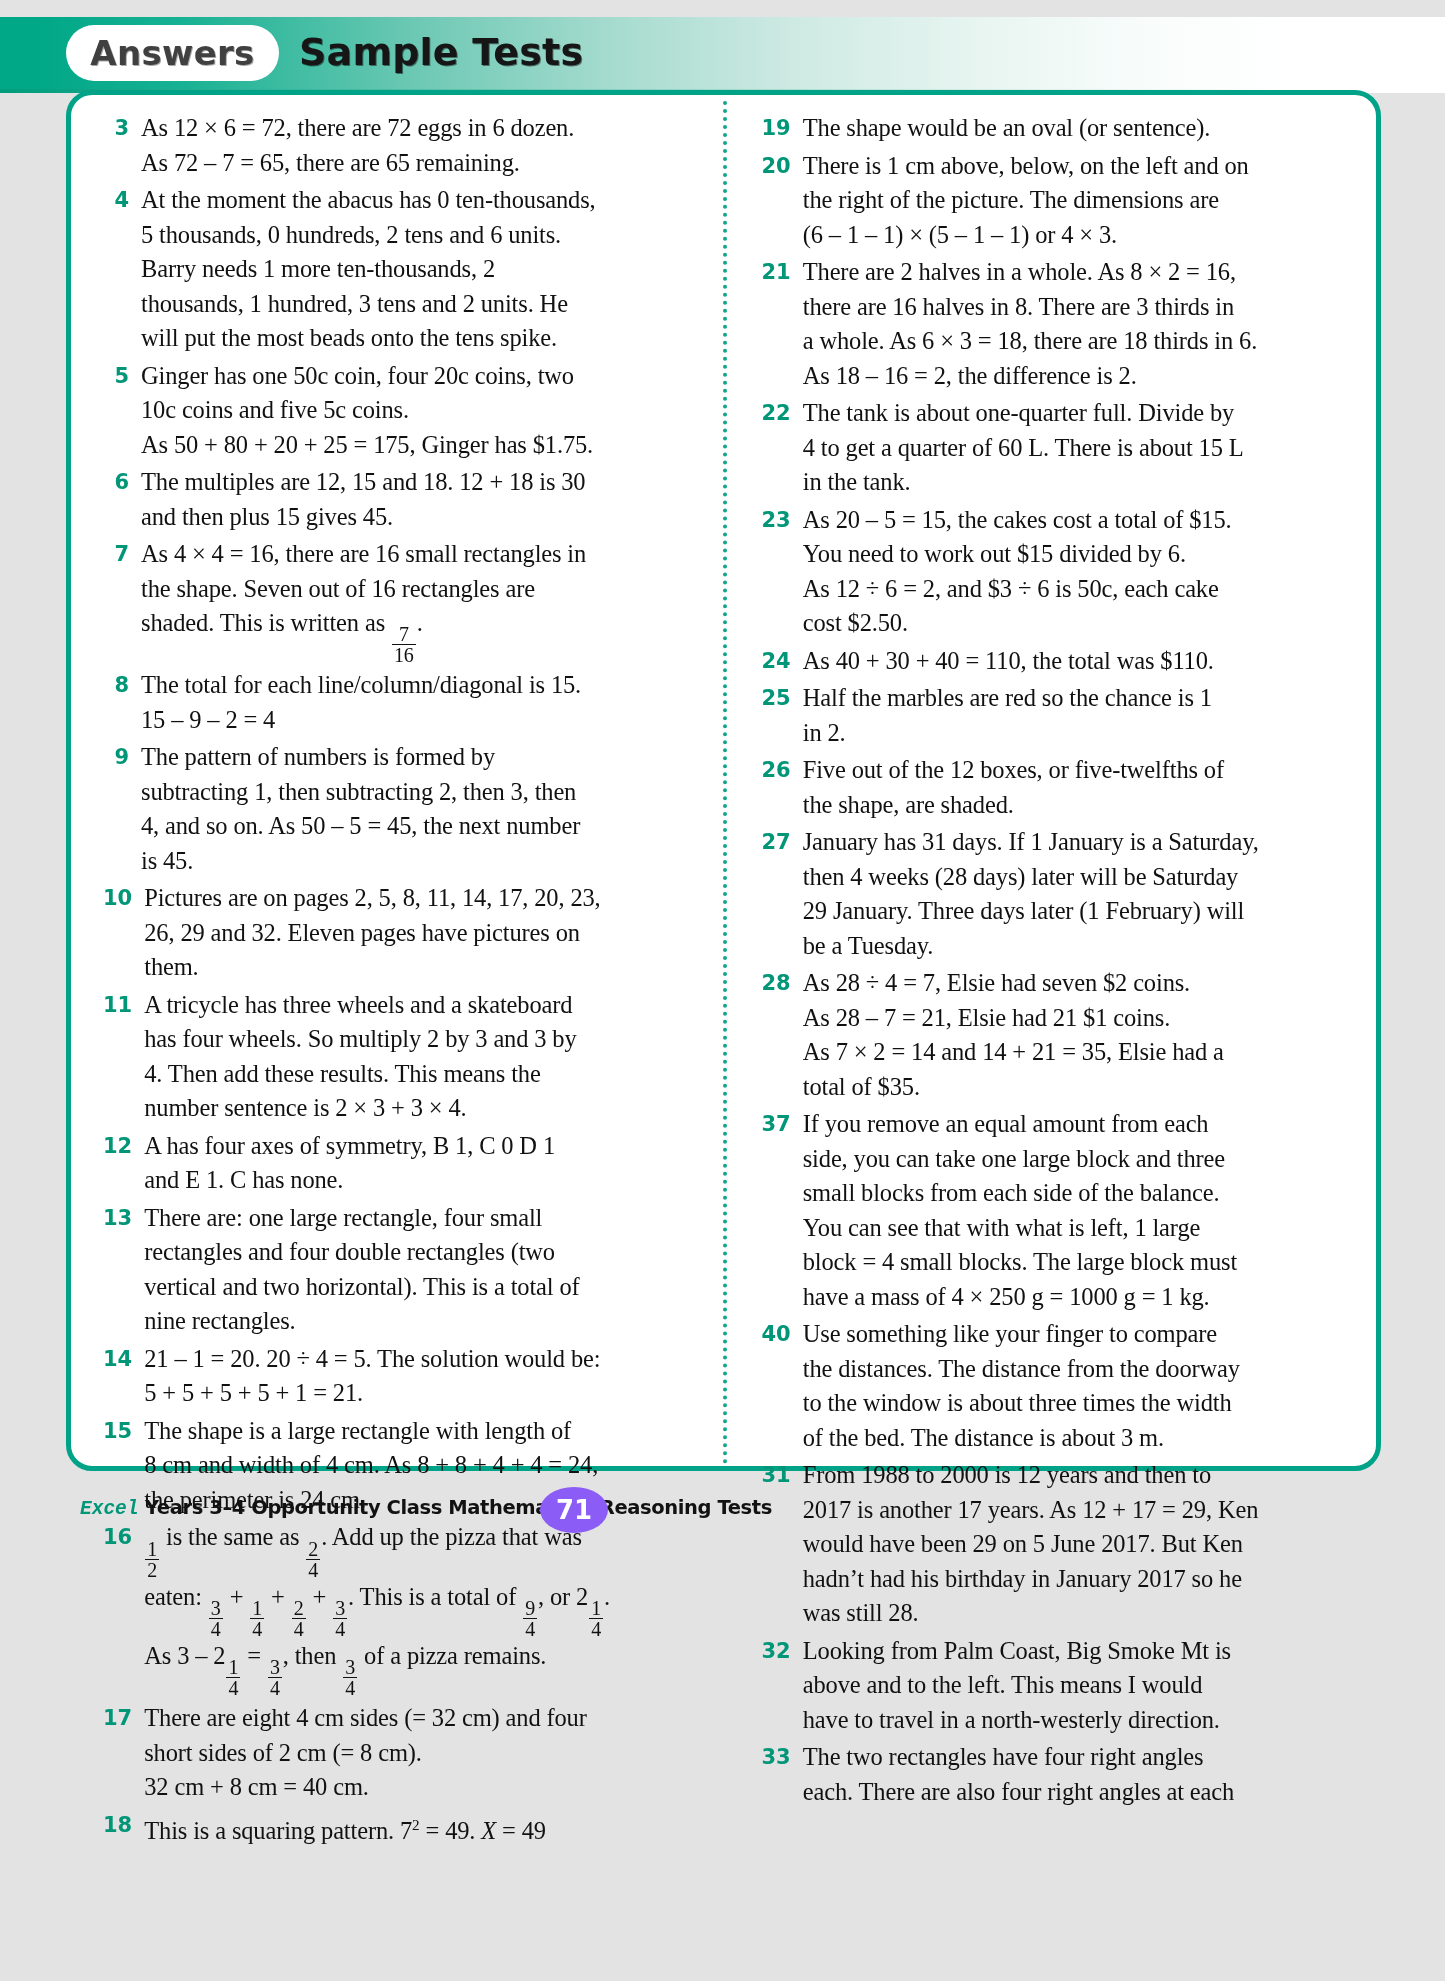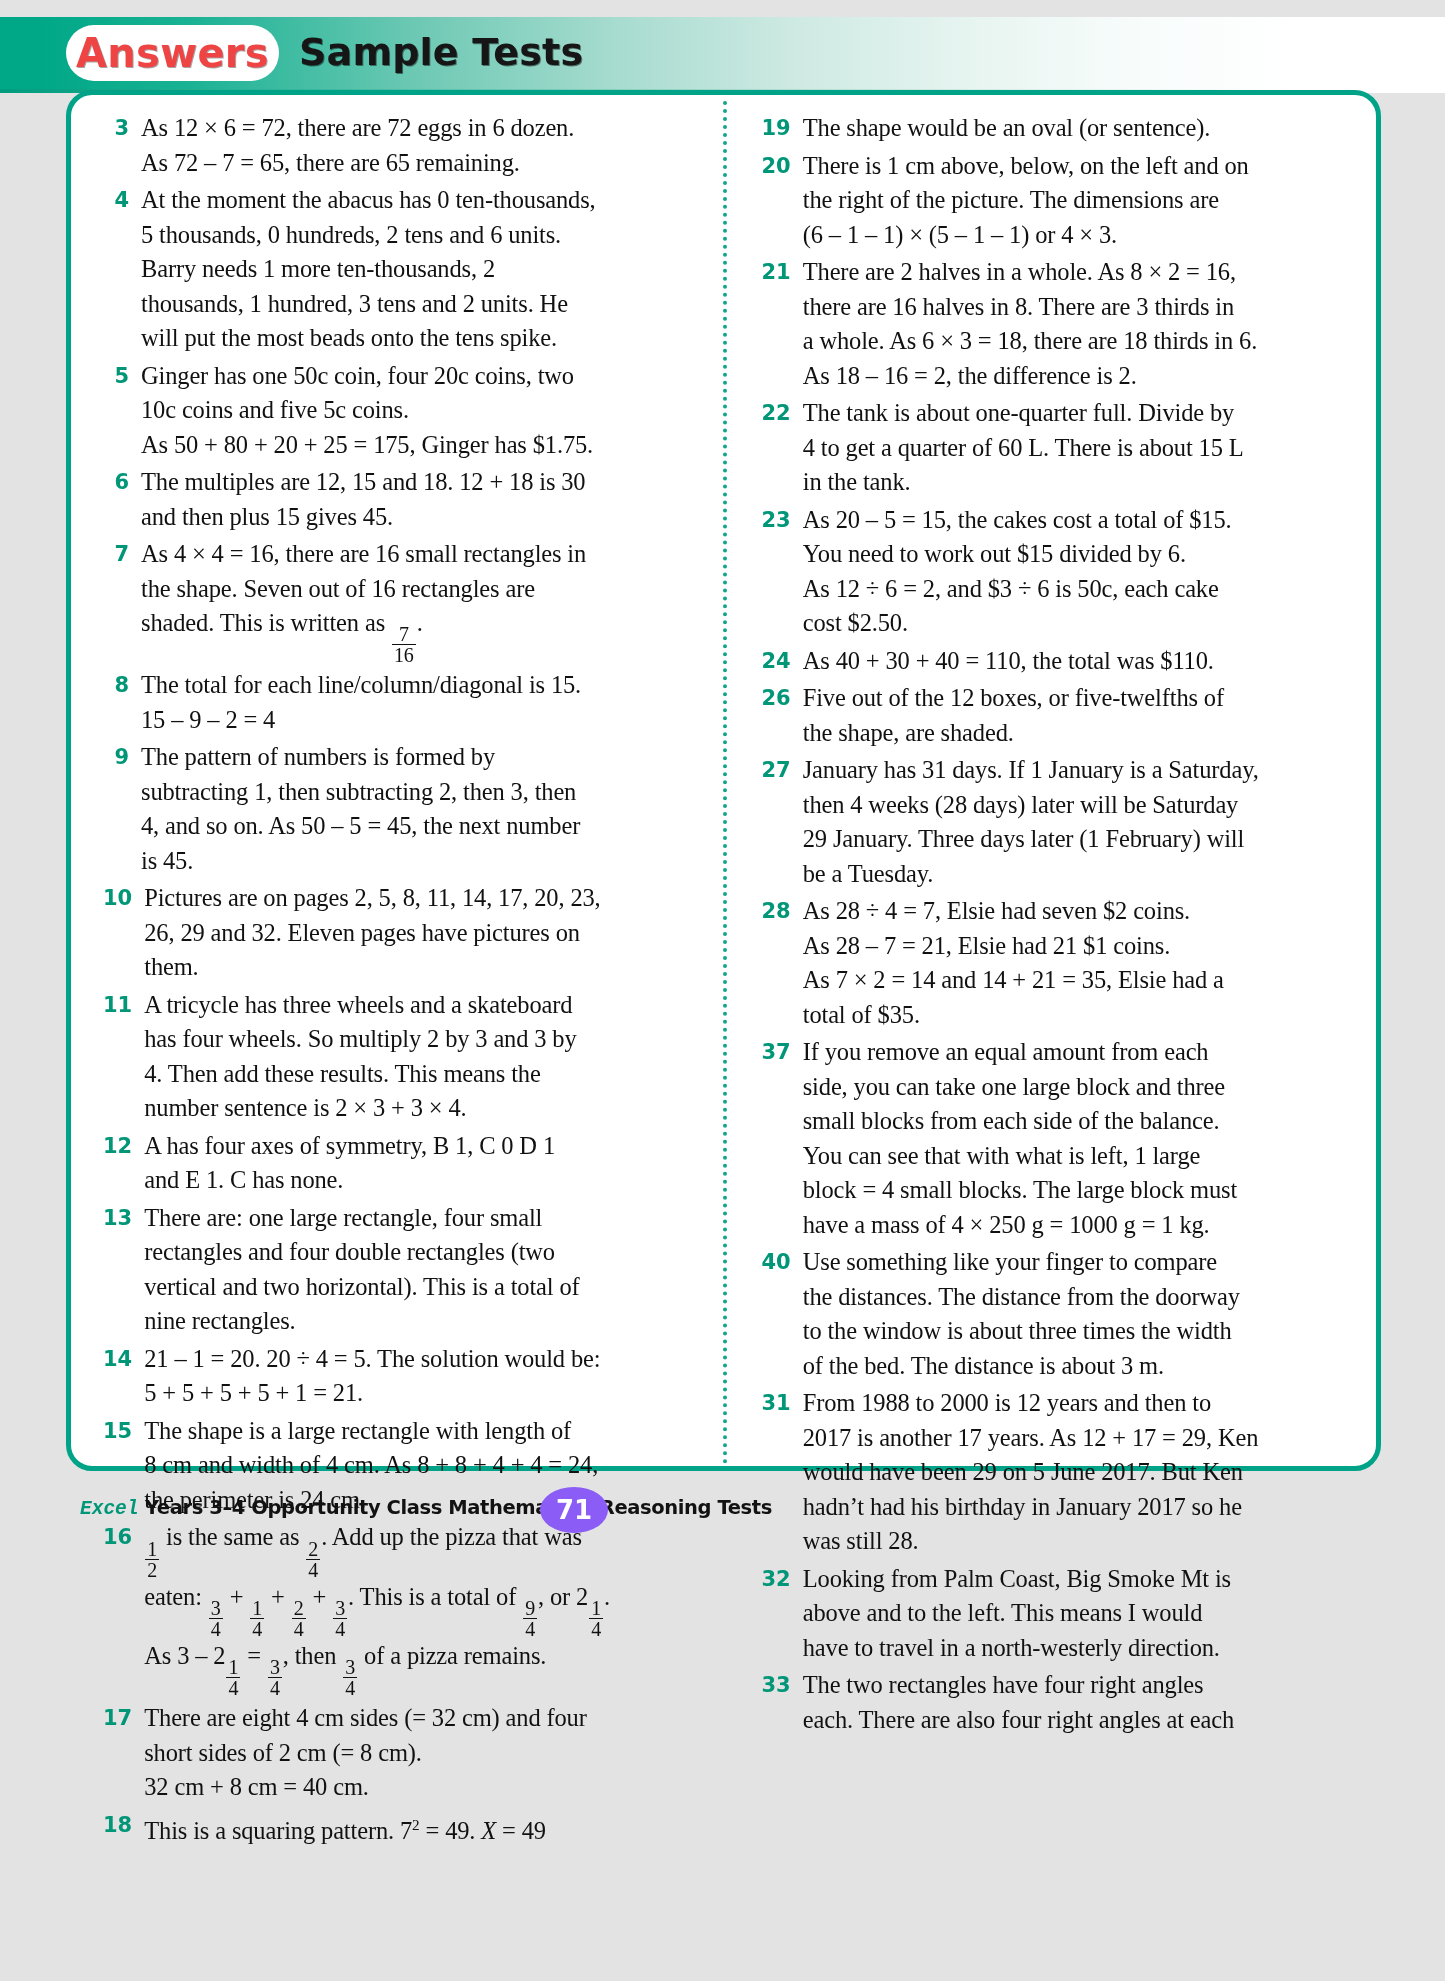--- a/index.html
+++ b/index.html
@@ -50,23 +50,23 @@
     background: #ffffff;
     border-radius: 28px;
     display: flex;
     align-items: center;
     justify-content: center;
     z-index: 4;
   }
   .answers-pill span {
     font-family: "DejaVu Sans", sans-serif;
     font-weight: bold;
-    font-size: 40px;
+    font-size: 34px;
     letter-spacing: 0.3px;
-    color: #ef4444;
+    color: #404040;
     text-shadow: 1px 1px 0 rgba(0,0,0,0.35);
   }
 
   .header-title {
     position: absolute;
     left: 299px;
     top: 30px;
     z-index: 4;
     font-family: "DejaVu Sans", sans-serif;
     font-weight: bold;
@@ -344,20 +344,24 @@
         </div>
         <div class="item">
           <div class="item-num">23</div>
           <div class="item-body">As 20 – 5 = 15, the cakes cost a total of $15.<br>You need to work out $15 divided by 6.<br>As 12 ÷ 6 = 2, and $3 ÷ 6 is 50c, each cake<br>cost $2.50.</div>
         </div>
         <div class="item">
           <div class="item-num">24</div>
           <div class="item-body">As 40 + 30 + 40 = 110, the total was $110.</div>
         </div>
         <div class="item">
+          <div class="item-num">25</div>
+          <div class="item-body">Half the marbles are red so the chance is 1<br>in 2.</div>
+        </div>
+        <div class="item">
           <div class="item-num">26</div>
           <div class="item-body">Five out of the 12 boxes, or five-twelfths of<br>the shape, are shaded.</div>
         </div>
         <div class="item">
           <div class="item-num">27</div>
           <div class="item-body">January has 31 days. If 1 January is a Saturday,<br>then 4 weeks (28 days) later will be Saturday<br>29 January. Three days later (1 February) will<br>be a Tuesday.</div>
         </div>
         <div class="item">
           <div class="item-num">28</div>
           <div class="item-body">As 28 ÷ 4 = 7, Elsie had seven $2 coins.<br>As 28 – 7 = 21, Elsie had 21 $1 coins.<br>As 7 × 2 = 14 and 14 + 21 = 35, Elsie had a<br>total of $35.</div>

